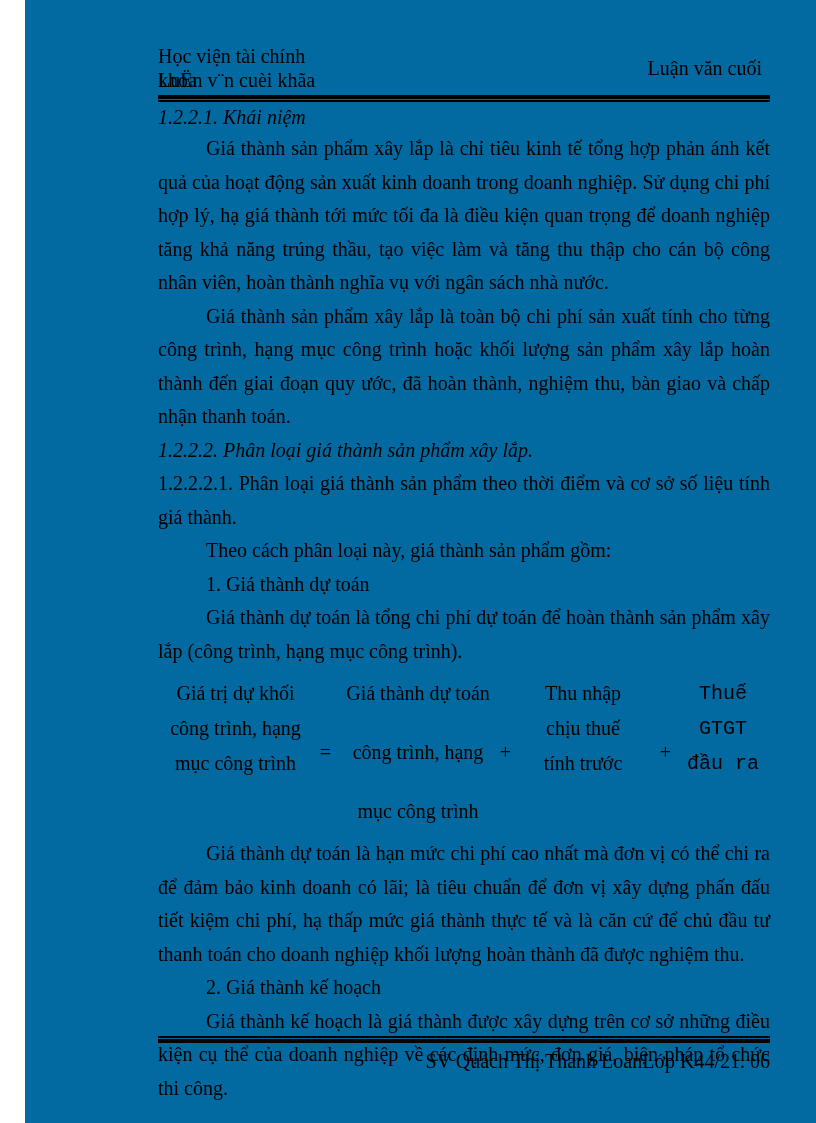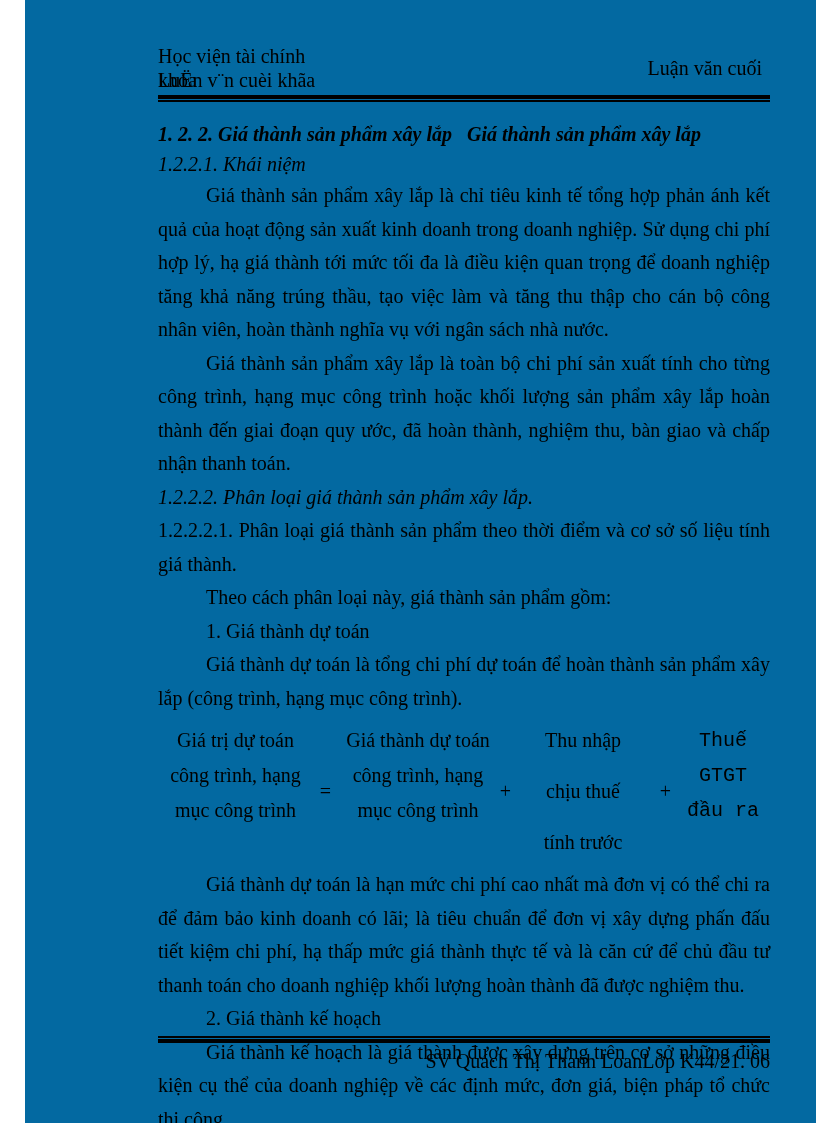--- a/index.html
+++ b/index.html
@@ -43,23 +43,23 @@
   p.body { margin: 0; line-height: 33.5px; text-align: justify; }
   p.indent { text-indent: 48px; }
   p.italic { font-style: italic; }
   
   .formula { display: flex; margin: 8px 0; padding-left: 15px; }
   .f-term { display: flex; flex-direction: column; align-items: center; }
   .f-term .f-line { line-height: 35px; white-space: nowrap; }
   .f-op { display: flex; align-items: center; justify-content: center; line-height: 35px; }
   .w-t1 { width: 125px; }
   .w-o1 { width: 55px; }
-  .w-t2 { width: 130px; }
+  .w-t2 { width: 130px; gap: 24px; }
   .w-o2 { width: 45px; }
-  .w-t3 { width: 110px; gap: 16px; }
+  .w-t3 { width: 110px; }
   .w-o3 { width: 55px; }
   .w-t4 { width: 60px; font-family: Liberation Mono, monospace; }
 </style>
 </head>
 <body>
 
 <div class="page">
   <div class="content">
 
     <div class="hdr">
@@ -67,43 +67,40 @@
         <span>Học viện tài chính</span>
         <span class="hdr-right">Luận văn cuối</span>
       </div>
       <div class="hdr-row">
         <span>khóa</span>
         <span class="hdr-center">LuËn v¨n cuèi khãa</span>
       </div>
       <div class="rule-header"></div>
     </div>
 
-    <div class="doc-title">
-      <span>1. 2. 2. Giá thành sản phẩm xây lắp</span><span class="title-repeat">Giá thành sản phẩm xây lắp</span>
-    </div>
 
     <p class="sub-italic">1.2.2.1. Khái niệm</p>
 
     <p class="body indent">Giá thành sản phẩm xây lắp là chỉ tiêu kinh tế tổng hợp phản ánh kết quả của hoạt động sản xuất kinh doanh trong doanh nghiệp. Sử dụng chi phí hợp lý, hạ giá thành tới mức tối đa là điều kiện quan trọng để doanh nghiệp tăng khả năng trúng thầu, tạo việc làm và tăng thu thập cho cán bộ công nhân viên, hoàn thành nghĩa vụ với ngân sách nhà nước.</p>
 
     <p class="body indent">Giá thành sản phẩm xây lắp là toàn bộ chi phí sản xuất tính cho từng công trình, hạng mục công trình hoặc khối lượng sản phẩm xây lắp hoàn thành đến giai đoạn quy ước, đã hoàn thành, nghiệm thu, bàn giao và chấp nhận thanh toán.</p>
 
     <p class="body italic">1.2.2.2. Phân loại giá thành sản phẩm xây lắp.</p>
 
     <p class="body">1.2.2.2.1. Phân loại giá thành sản phẩm theo thời điểm và cơ sở số liệu tính giá thành.</p>
 
     <p class="body indent">Theo cách phân loại này, giá thành sản phẩm gồm:</p>
 
     <p class="body indent">1. Giá thành dự toán</p>
 
     <p class="body indent">Giá thành dự toán là tổng chi phí dự toán để hoàn thành sản phẩm xây lắp (công trình, hạng mục công trình).</p>
 
     <div class="formula">
       <div class="f-term w-t1">
-        <div class="f-line">Giá trị dự toán</div>
+        <div class="f-line">Giá trị dự khối</div>
         <div class="f-line">công trình, hạng</div>
         <div class="f-line">mục công trình</div>
       </div>
       <div class="f-op w-o1">=</div>
       <div class="f-term w-t2">
         <div class="f-line">Giá thành dự toán</div>
         <div class="f-line">công trình, hạng</div>
         <div class="f-line">mục công trình</div>
       </div>
       <div class="f-op w-o2">+</div>

